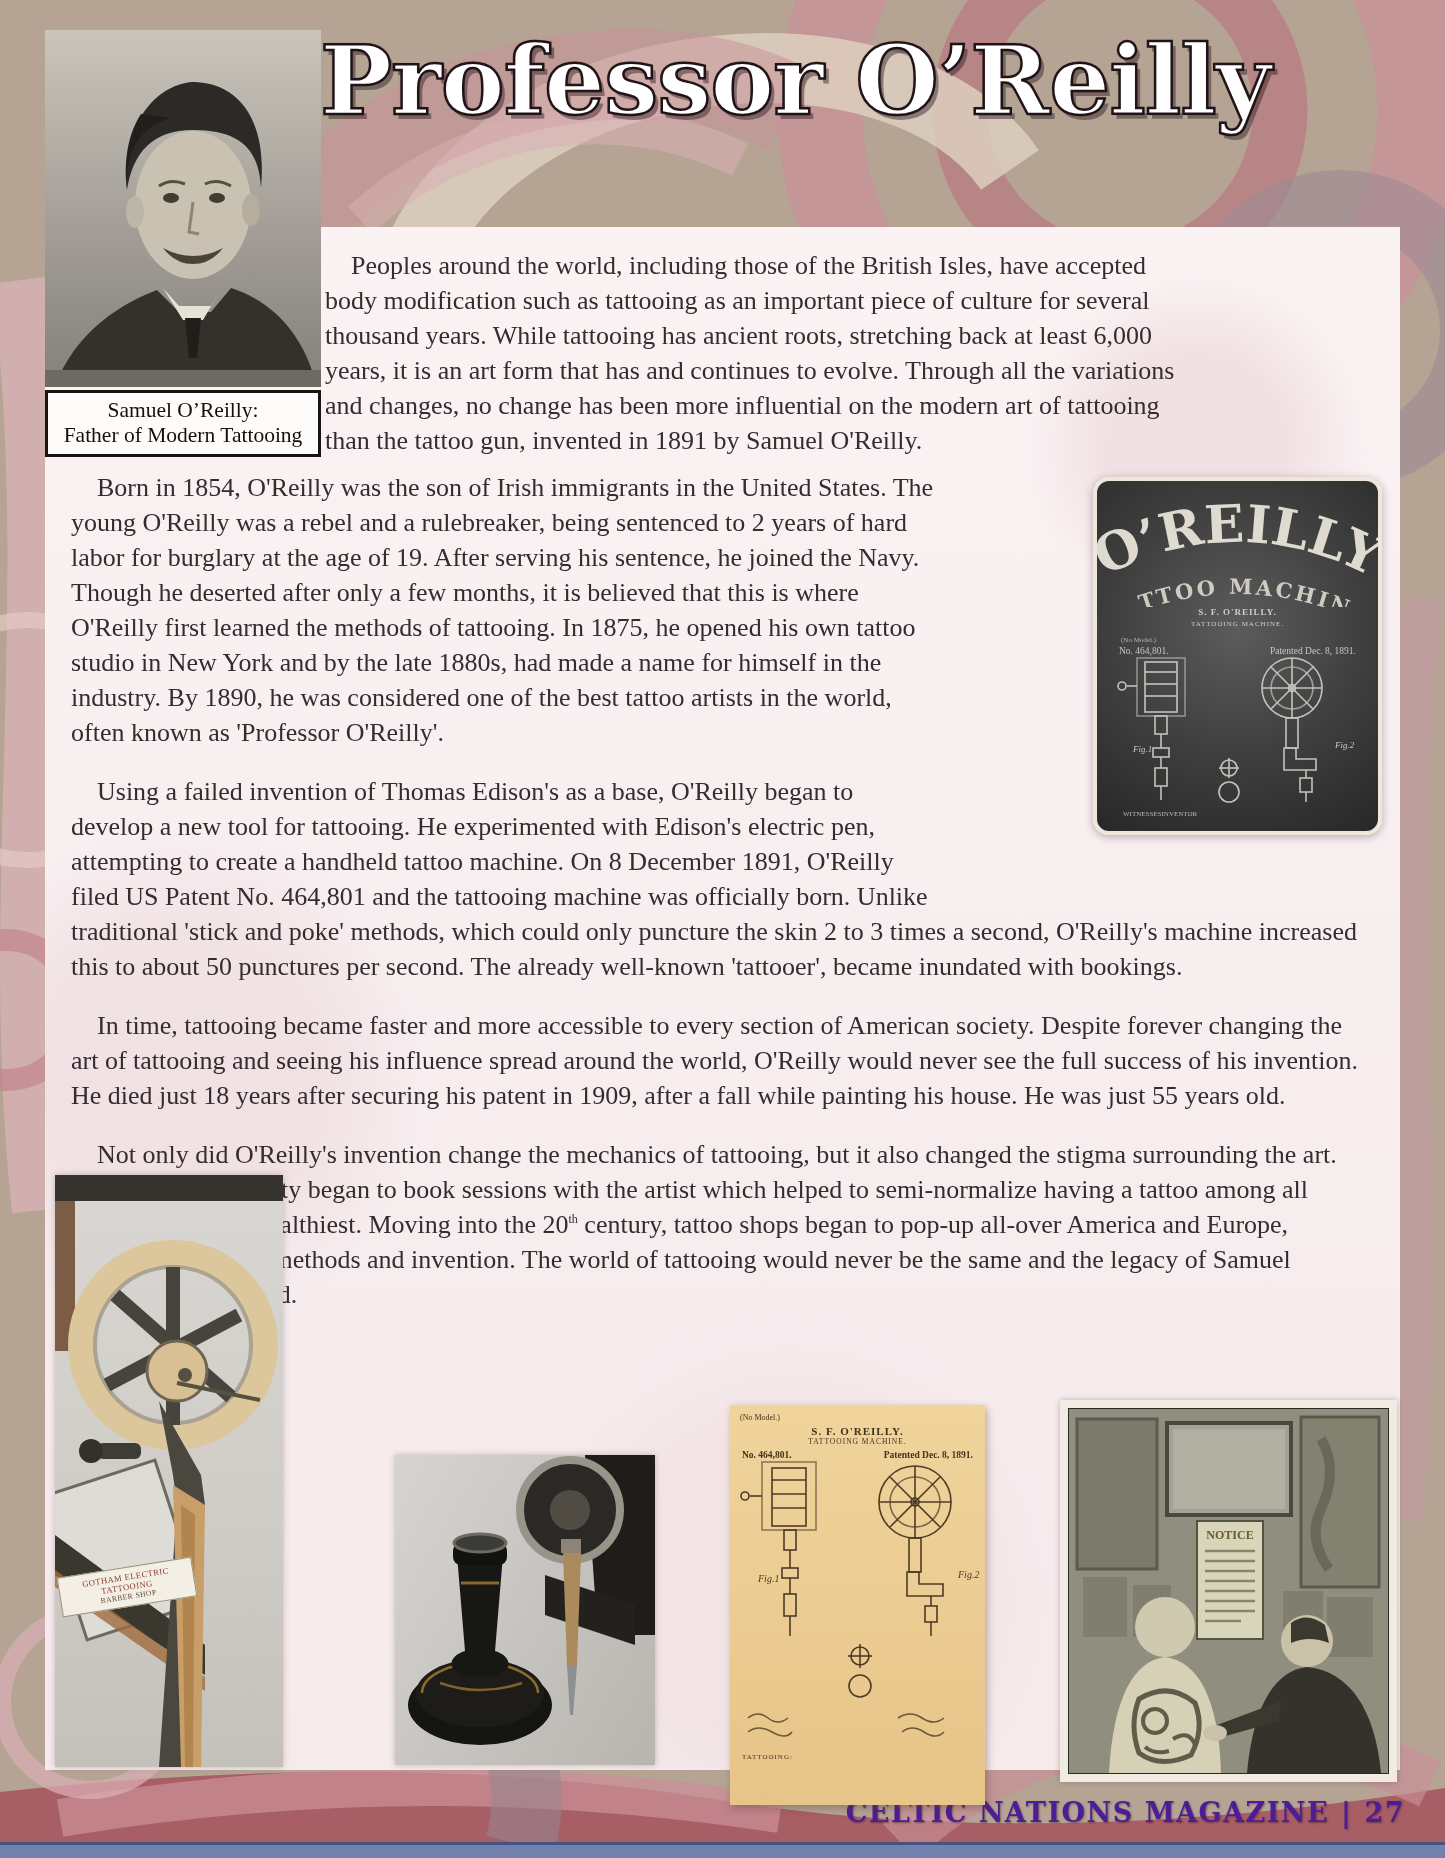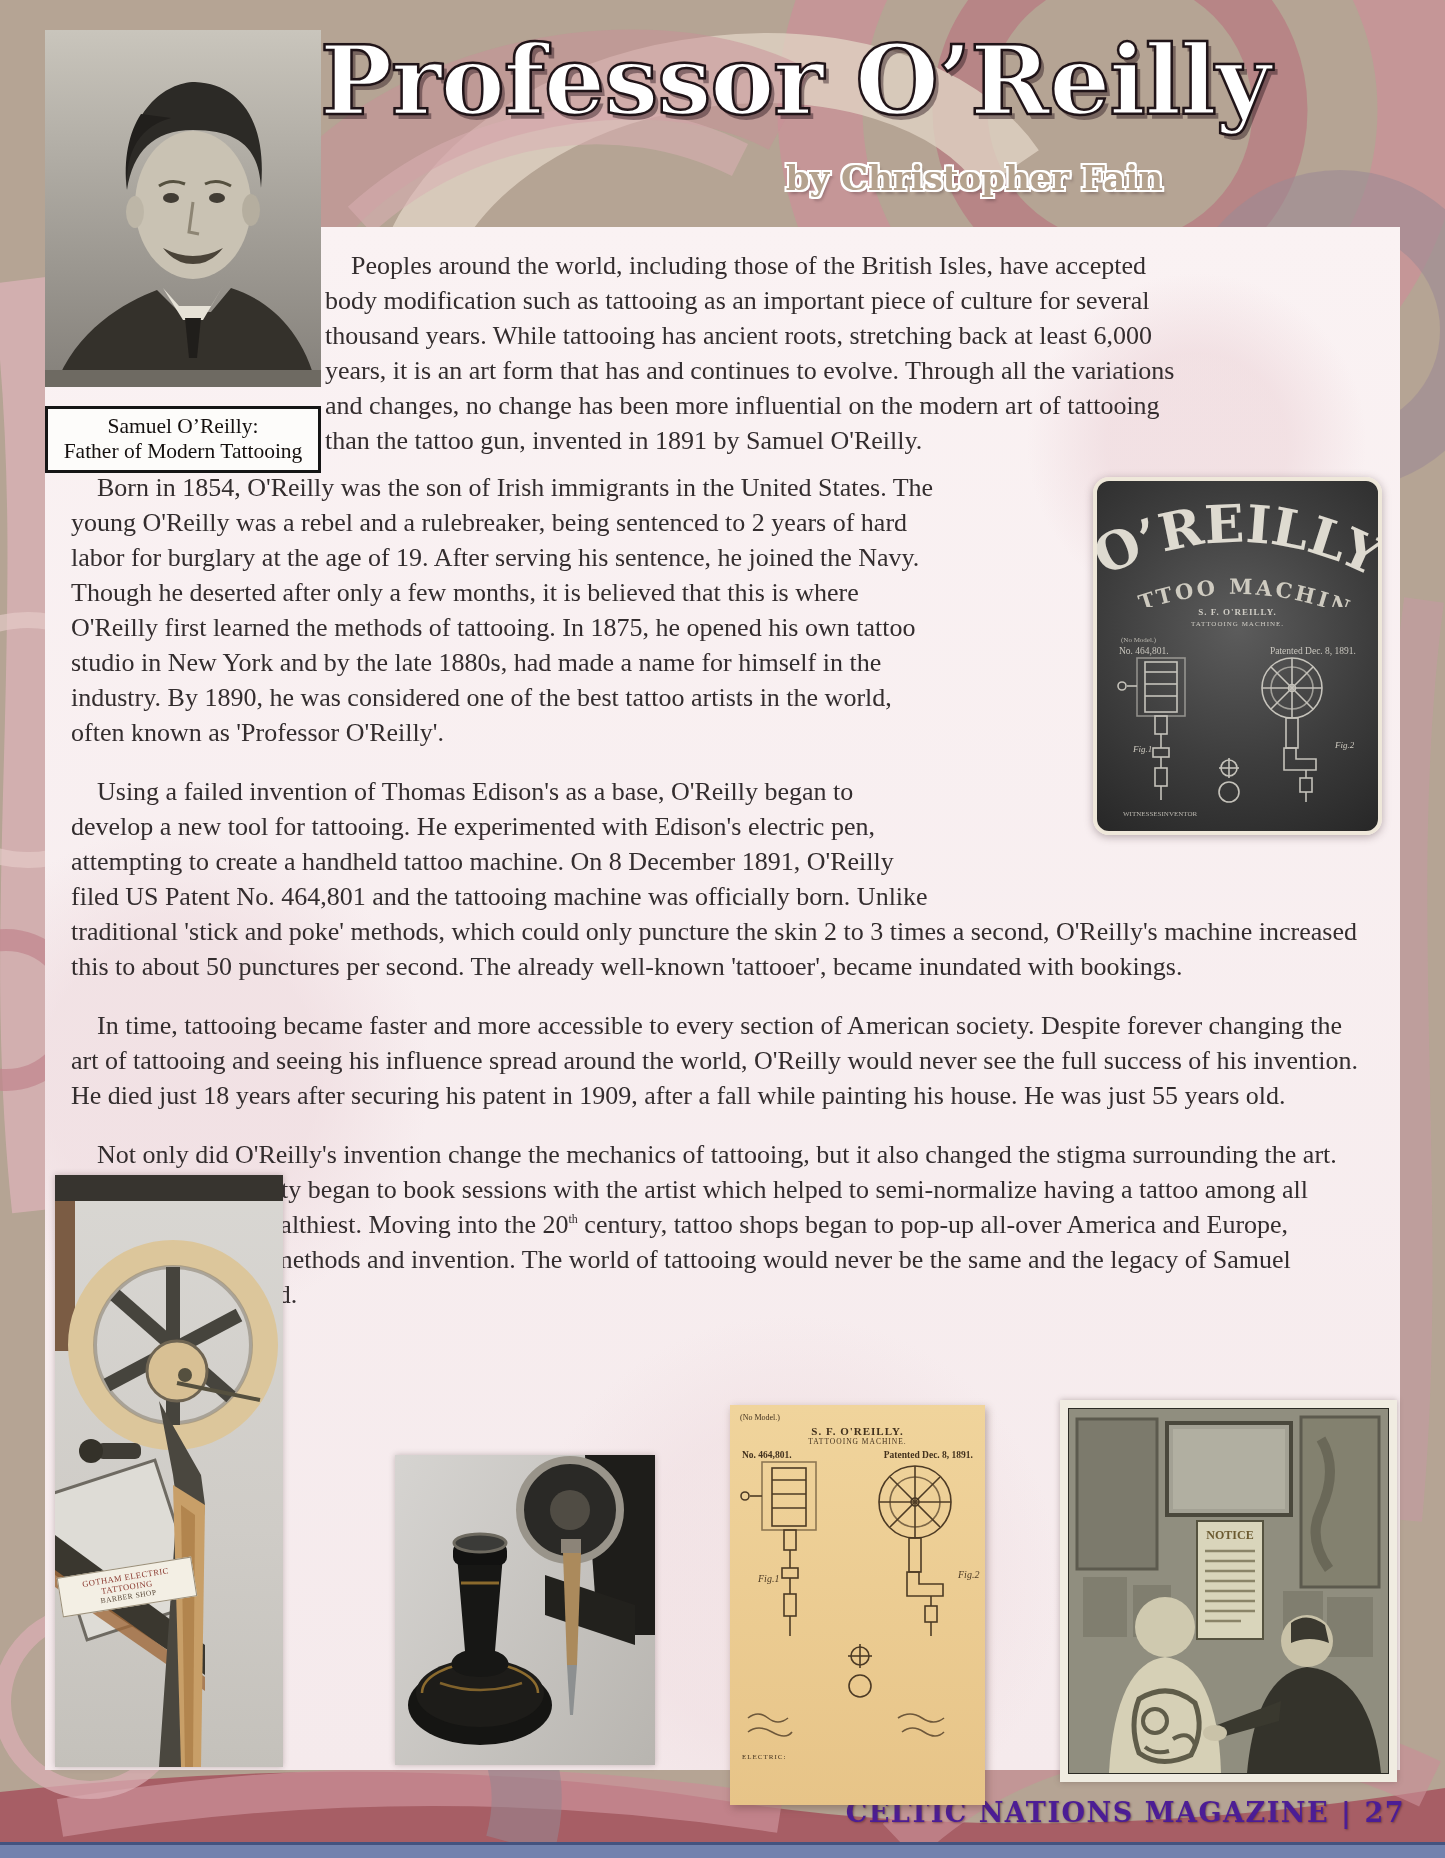--- a/index.html
+++ b/index.html
@@ -22,21 +22,21 @@
     -webkit-text-stroke:2.5px #201418;
     text-shadow:4px 5px 0 rgba(45,25,30,.45), 0 0 2px #2a1a1e;}
   .byline{position:absolute;top:158px;right:282px;z-index:2;
     font-family:"DejaVu Serif","Liberation Serif",serif;font-weight:bold;font-size:34px;color:#b4a28e;
     text-shadow:-2px -2px 0 #fff,2px -2px 0 #fff,-2px 2px 0 #fff,2px 2px 0 #fff,
                  0 -2px 0 #fff,0 2px 0 #fff,-2px 0 0 #fff,2px 0 0 #fff,3px 4px 3px rgba(60,40,45,.35);}
 
   
   .portrait{position:absolute;left:45px;top:30px;width:276px;z-index:3;margin:0;}
   .portrait-img{width:276px;height:357px;display:block;background:linear-gradient(#c6c2ba,#8f8b83);}
-  .portrait figcaption{margin-top:19px;background:#fdfcfa;border:3px solid #151515;
+  .portrait figcaption{margin-top:3px;background:#fdfcfa;border:3px solid #151515;
     box-shadow:0 0 0 1px #fdfcfa inset;padding:5px 2px 6px 2px;text-align:center;
     font-size:21.5px;line-height:25px;color:#14100f;}
 
   
   .flow{position:absolute;left:59px;top:227px;width:1327px;height:1543px;z-index:2;overflow:hidden;
     font-size:26px;line-height:35px;color:#332d2e;}
   .flow p{margin:12px;text-indent:26px;}
   .flow p + p{margin-top:24px;}
   .sp-a{float:left;width:266px;height:218px;}
   .sp-b{float:right;width:200px;height:190px;}
@@ -115,21 +115,20 @@
     <path d="M600,1520 C760,1560 870,1650 830,1800" fill="none" stroke="#b87780" stroke-width="32" opacity=".45"></path>
     <circle cx="90" cy="1702" r="88" fill="none" stroke="#d9aeb3" stroke-width="18" opacity=".75"></circle>
     <path d="M1424,600 C1384,900 1432,1200 1402,1520" fill="none" stroke="#c59ba1" stroke-width="40" opacity=".6"></path>
   </svg>
 
   <div class="panel"></div>
 
   <div class="title-wrap">
     <h1>Professor O’Reilly</h1>
   </div>
-  <div class="byline">by Christopher Fain</div>
 
   <figure class="portrait">
     <svg class="portrait-img" viewBox="0 0 276 357">
       <rect width="276" height="357" fill="#a9a59c"></rect>
       <rect width="276" height="357" fill="url(#pgrad)"></rect>
       <defs>
         <linearGradient id="pgrad" x1="0" y1="0" x2="0" y2="1">
           <stop offset="0" stop-color="#c9c5bc"></stop>
             <stop offset="1" stop-color="#84807a"></stop>
         </linearGradient>
@@ -322,21 +321,21 @@
         <path d="M18,258 q10,-8 20,0 t20,0" opacity=".8"></path>
         <path d="M18,272 q10,-8 24,0 t20,0" opacity=".8"></path>
         <path d="M168,258 q12,-8 24,0 t22,0" opacity=".8"></path>
         <path d="M172,272 q10,-8 22,0 t20,0" opacity=".8"></path>
       </g>
       <text x="28" y="122" font-size="10" font-style="italic" fill="#4d3b25">Fig.1</text>
       <text x="228" y="118" font-size="10" font-style="italic" fill="#4d3b25">Fig.2</text>
       <text x="118" y="182" font-size="9" font-style="italic" fill="#4d3b25"></text>
       <text x="148" y="230" font-size="9" font-style="italic" fill="#4d3b25"></text>
     </svg>
-    <div class="pd-wit">ELECTRIC:</div>
+    <div class="pd-wit">TATTOOING:</div>
   </div>
 
   <div class="parlor">
     <div class="parlor-inner">
       <svg width="319" height="364" viewBox="0 0 319 364">
         <rect width="319" height="364" fill="#908e7f"></rect>
         <rect x="8" y="10" width="80" height="150" fill="#7c7a6c" stroke="#5c5a4e" stroke-width="3"></rect>
         <rect x="232" y="8" width="78" height="170" fill="#83816f" stroke="#5c5a4e" stroke-width="3"></rect>
         <path d="M252,30 q18,30 0,70 q-14,30 8,60" stroke="#6a6858" stroke-width="10" fill="none"></path>
         <rect x="98" y="14" width="124" height="92" fill="#a3a194" stroke="#4a483c" stroke-width="4"></rect>

